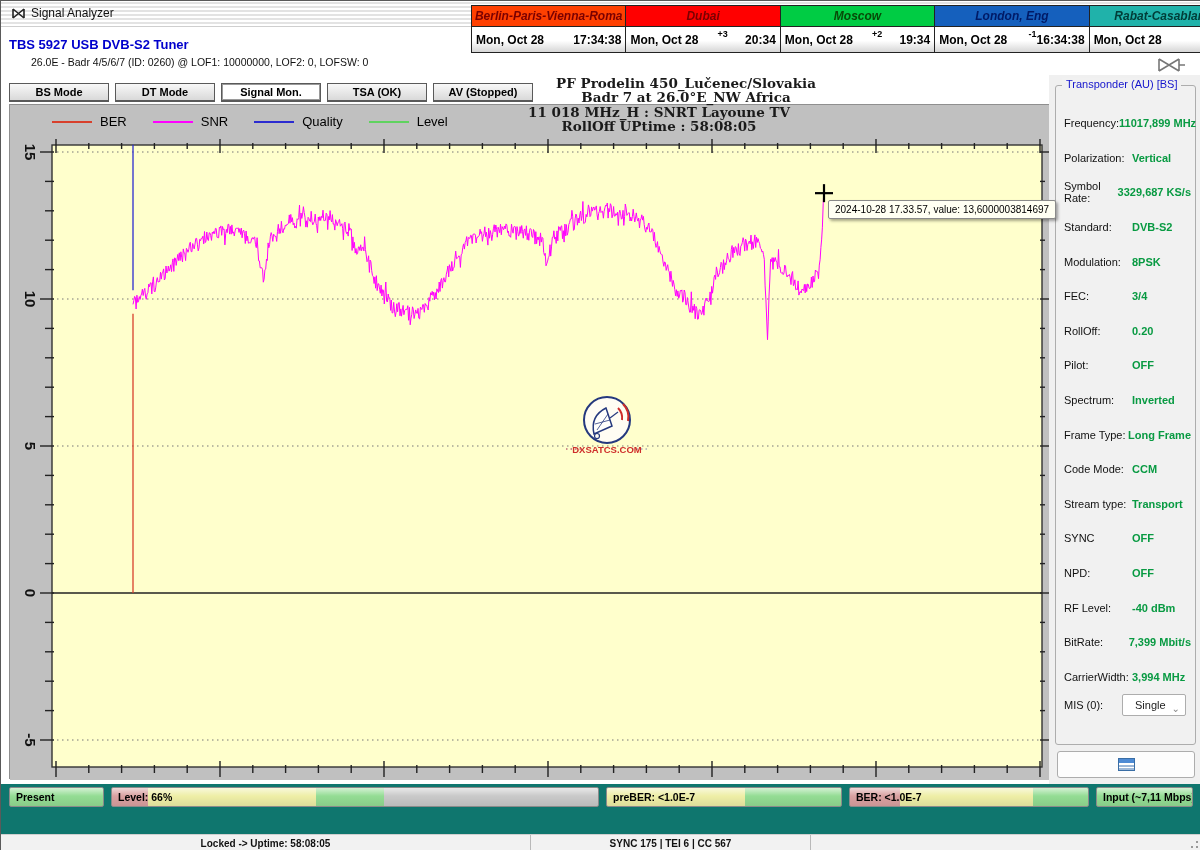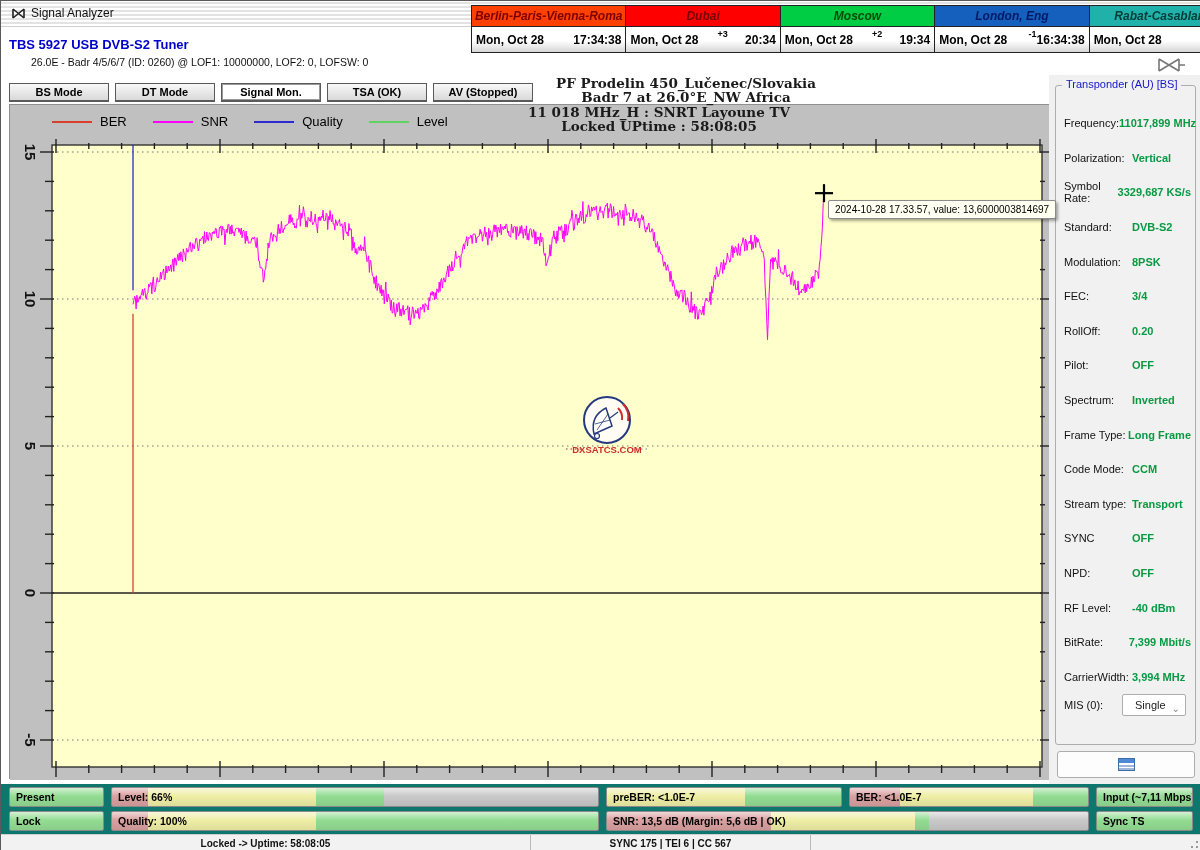--- a/index.html
+++ b/index.html
@@ -164,21 +164,21 @@
     <div class="tbtn">TSA (OK)</div>
     <div class="tbtn">AV (Stopped)</div>
   </div>
 
   <div class="hdrA">
     <div>PF Prodelin 450_Lučenec/Slovakia</div>
     <div>Badr 7 at 26.0°E_NW Africa</div>
   </div>
   <div class="hdrB">
     <div>11 018 MHz_H : SNRT Layoune TV</div>
-    <div>Locked UPtime : 58:08:05</div>
+    <div>RollOff UPtime : 58:08:05</div>
   </div>
 
   <div class="chart">
     <svg id="plot-svg" width="1040" height="675" viewBox="0 0 1040 675">
         <rect x="0" y="0" width="1040" height="675" fill="#c0c0c0"></rect>
         <rect x="42" y="40" width="990" height="622" fill="#ffffcc" stroke="#333" stroke-width="1.4"></rect>
         <line x1="42" x2="1032" y1="47" y2="47" stroke="#777" stroke-width="1" stroke-dasharray="1.5 3.5"></line>
         <line x1="42" x2="1032" y1="194" y2="194" stroke="#777" stroke-width="1" stroke-dasharray="1.5 3.5"></line>
         <line x1="42" x2="1032" y1="341" y2="341" stroke="#777" stroke-width="1" stroke-dasharray="1.5 3.5"></line>
         <line x1="42" x2="1032" y1="635" y2="635" stroke="#777" stroke-width="1" stroke-dasharray="1.5 3.5"></line>
@@ -431,34 +431,20 @@
       <div class="mbar" style="width: 236px; background: linear-gradient(rgba(255, 255, 255, 0.6), rgba(255, 255, 255, 0) 45%, rgba(0, 0, 0, 0.07)), linear-gradient(to right, rgb(238, 238, 166) 0%, rgb(238, 238, 166) 59%, rgb(147, 220, 147) 59%, rgb(147, 220, 147) 100%);">
           <span>preBER: &lt;1.0E-7</span>
         </div>
       <div class="mbar" style="width: 240px; background: linear-gradient(rgba(255, 255, 255, 0.6), rgba(255, 255, 255, 0) 45%, rgba(0, 0, 0, 0.07)), linear-gradient(to right, rgb(217, 160, 160) 0%, rgb(217, 160, 160) 21%, rgb(238, 238, 166) 21%, rgb(238, 238, 166) 77%, rgb(147, 220, 147) 77%, rgb(147, 220, 147) 100%);">
           <span>BER: &lt;1.0E-7</span>
         </div>
       <div class="mbar" style="width: 97px; background: linear-gradient(rgba(255, 255, 255, 0.6), rgba(255, 255, 255, 0) 45%, rgba(0, 0, 0, 0.07)), linear-gradient(to right, rgb(147, 220, 147) 0%, rgb(147, 220, 147) 100%);">
           <span>Input (~7,11 Mbps)</span>
         </div>
     </div>
-    <div class="mrow mrow2">
-      <div class="mbar" style="width: 95px; background: linear-gradient(rgba(255, 255, 255, 0.6), rgba(255, 255, 255, 0) 45%, rgba(0, 0, 0, 0.07)), linear-gradient(to right, rgb(147, 220, 147) 0%, rgb(147, 220, 147) 100%);">
-          <span>Lock</span>
-        </div>
-      <div class="mbar" style="width: 488px; background: linear-gradient(rgba(255, 255, 255, 0.6), rgba(255, 255, 255, 0) 45%, rgba(0, 0, 0, 0.07)), linear-gradient(to right, rgb(217, 160, 160) 0%, rgb(217, 160, 160) 7.5%, rgb(238, 238, 166) 7.5%, rgb(238, 238, 166) 42%, rgb(147, 220, 147) 42%, rgb(147, 220, 147) 100%);">
-          <span>Quality: 100%</span>
-        </div>
-      <div class="mbar" style="width: 483px; background: linear-gradient(rgba(255, 255, 255, 0.6), rgba(255, 255, 255, 0) 45%, rgba(0, 0, 0, 0.07)), linear-gradient(to right, rgb(217, 160, 160) 0%, rgb(217, 160, 160) 34%, rgb(238, 238, 166) 34%, rgb(238, 238, 166) 64%, rgb(147, 220, 147) 64%, rgb(147, 220, 147) 67%, rgb(201, 201, 201) 67%, rgb(201, 201, 201) 100%);">
-          <span>SNR: 13,5 dB (Margin: 5,6 dB | OK)</span>
-        </div>
-      <div class="mbar" style="width: 97px; background: linear-gradient(rgba(255, 255, 255, 0.6), rgba(255, 255, 255, 0) 45%, rgba(0, 0, 0, 0.07)), linear-gradient(to right, rgb(147, 220, 147) 0%, rgb(147, 220, 147) 100%);">
-          <span>Sync TS</span>
-        </div>
-    </div>
   </div>
 
   <div class="statusbar">
     <div class="ssec s1">Locked -&gt; Uptime: 58:08:05</div>
     <div class="ssec s2">SYNC 175 | TEI 6 | CC 567</div>
     <div class="grip"></div>
   </div>
 
 </div>
 

